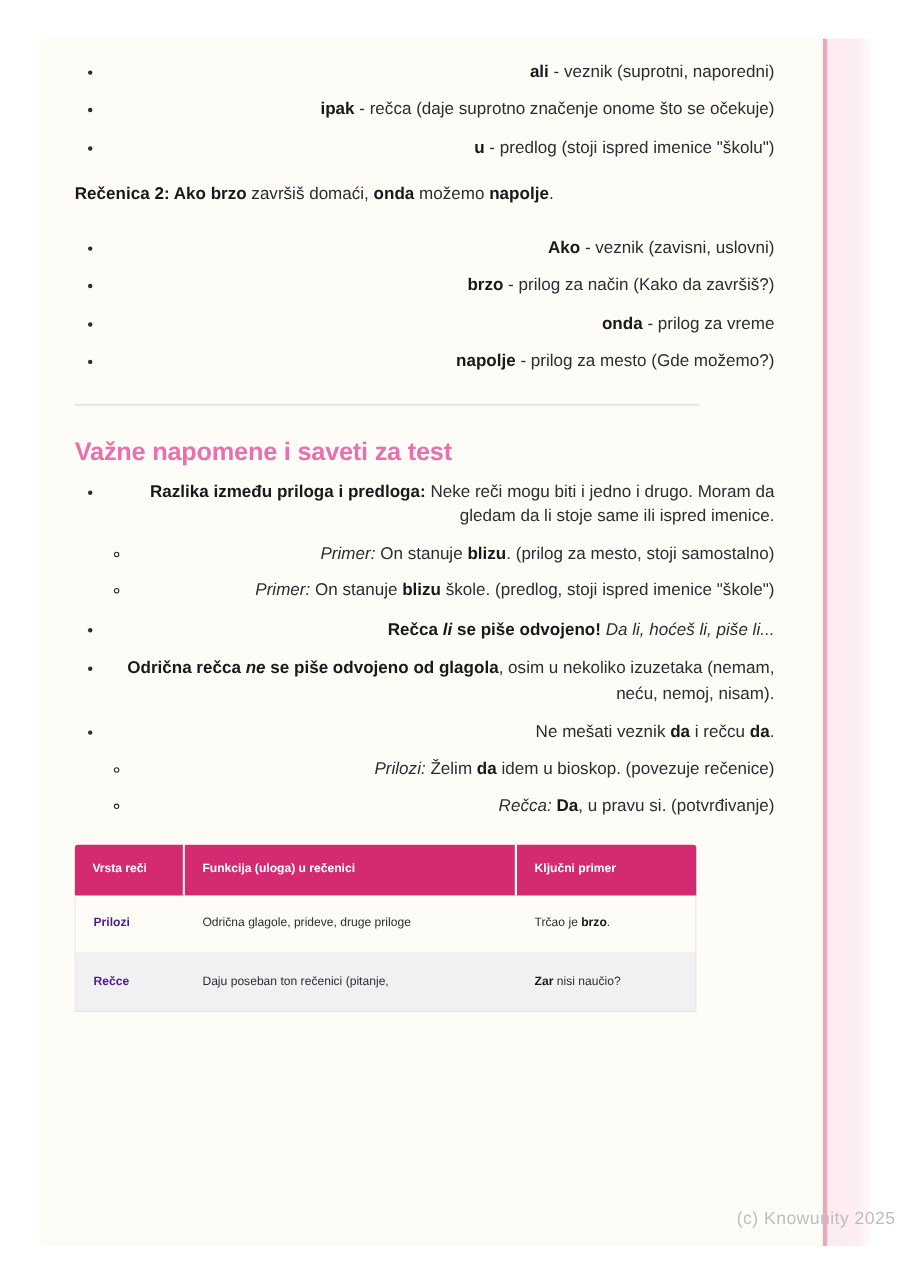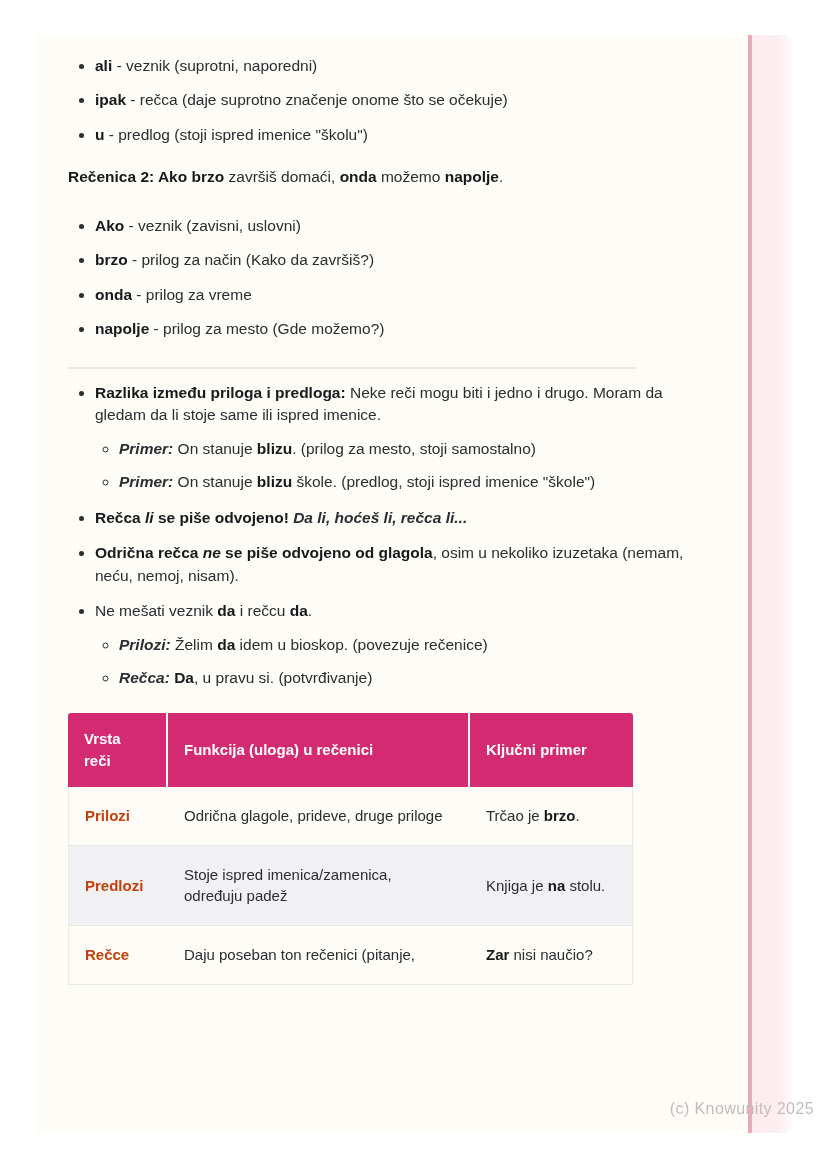--- a/index.html
+++ b/index.html
@@ -25,22 +25,22 @@
     top: 0; right: 0; bottom: 0;
     width: 44px;
     border-left: 4px solid #e7a9bd;
     background: linear-gradient(90deg, #fcebef 0%, #fdeef2 70%, #fefcfb 100%);
   }
   .content {
     position: relative;
     padding: 8px 88px 0 32px;
   }
   .b { font-weight: 700; color: #17191c; }
-  .i { font-style: italic; font-weight: bold; }
-  ul { margin: 0; padding-left: 27px; }
+  .i { font-style: italic; }
+  ul { margin: 0; padding-left: 27px; text-align: right; }
   ul.top-list { list-style: disc; margin-bottom: 6px; }
   li {
     margin: 12px 0;
     font-size: 15.5px;
     line-height: 1.45;
   }
   .sentence {
     margin: 20px 0 26px;
     font-size: 15.5px;
     line-height: 1.45;
@@ -60,21 +60,21 @@
   }
   ul.notes { list-style: disc; }
   ul.notes > li { margin: 13px 0; }
   ul.subs { list-style: circle; padding-left: 24px; margin-top: 7px; }
   ul.subs > li { margin: 11px 0; }
   table.summary {
     border-collapse: separate;
     border-spacing: 0;
     width: 565px;
     margin-top: 24px;
-    font-size: 15px;
+    font-size: 11px;
     line-height: 1.45;
   }
   table.summary thead th {
     background: #d42a72;
     color: #ffffff;
     font-weight: 700;
     text-align: left;
     padding: 15px 16px;
     border-right: 2px solid #fdfcf6;
     vertical-align: middle;
@@ -82,21 +82,21 @@
   table.summary thead th:first-child { border-top-left-radius: 3px; }
   table.summary thead th:last-child { border-right: none; border-top-right-radius: 3px; }
   table.summary tbody td {
     padding: 18px 16px;
     border-bottom: 1px solid #e7e7e4;
     vertical-align: middle;
   }
   table.summary tbody td:first-child { border-left: 1px solid #eceae5; }
   table.summary tbody td:last-child { border-right: 1px solid #eceae5; }
   table.summary tbody tr:nth-child(even) { background: #f1f1f3; }
-  td.word-type { font-weight: 700; color: #c2410c; }
+  td.word-type { font-weight: 700; color: #4c1d95; }
   .watermark {
     position: absolute;
     top: 1100px;
     right: 14px;
     font-size: 16px;
     letter-spacing: 0.4px;
     color: #c1bdbd;
     z-index: 5;
   }
 </style>
@@ -117,30 +117,31 @@
 
     <ul class="top-list">
       <li><span class="b">Ako</span><span> - veznik (zavisni, uslovni)</span></li>
       <li><span class="b">brzo</span><span> - prilog za način (Kako da završiš?)</span></li>
       <li><span class="b">onda</span><span> - prilog za vreme</span></li>
       <li><span class="b">napolje</span><span> - prilog za mesto (Gde možemo?)</span></li>
     </ul>
 
     <hr class="divider">
 
+    <h2 class="section-heading">Važne napomene i saveti za test</h2>
 
     <ul class="notes">
       <li>
         <span><span class="b">Razlika između priloga i predloga:</span><span> Neke reči mogu biti i jedno i drugo. Moram da gledam da li stoje same ili ispred imenice.</span></span>
         <ul class="subs">
           <li><span class="i">Primer:</span><span> On stanuje </span><span class="b">blizu</span><span>. (prilog za mesto, stoji samostalno)</span></li>
           <li><span class="i">Primer:</span><span> On stanuje </span><span class="b">blizu</span><span> škole. (predlog, stoji ispred imenice "škole")</span></li>
         </ul>
       </li>
-      <li><span class="b">Rečca </span><span class="b i">li</span><span class="b"> se piše odvojeno!</span><span> </span><span class="i">Da li, hoćeš li, rečca li...</span></li>
+      <li><span class="b">Rečca </span><span class="b i">li</span><span class="b"> se piše odvojeno!</span><span> </span><span class="i">Da li, hoćeš li, piše li...</span></li>
       <li><span class="b">Odrična rečca </span><span class="b i">ne</span><span class="b"> se piše odvojeno od glagola</span><span>, osim u nekoliko izuzetaka (nemam, neću, nemoj, nisam).</span></li>
       <li>
         <span><span>Ne mešati veznik </span><span class="b">da</span><span> i rečcu </span><span class="b">da</span><span>.</span></span>
         <ul class="subs">
           <li><span class="i">Prilozi:</span><span> Želim </span><span class="b">da</span><span> idem u bioskop. (povezuje rečenice)</span></li>
           <li><span class="i">Rečca:</span><span> </span><span class="b">Da</span><span>, u pravu si. (potvrđivanje)</span></li>
         </ul>
       </li>
     </ul>
 
@@ -157,25 +158,20 @@
           <th>Ključni primer</th>
         </tr>
       </thead>
       <tbody>
         <tr>
           <td class="word-type">Prilozi</td>
           <td><span>Odrična glagole, prideve, druge priloge</span></td>
           <td><span>Trčao je </span><span class="b">brzo</span><span>.</span></td>
         </tr>
         <tr>
-          <td class="word-type">Predlozi</td>
-          <td><span>Stoje ispred imenica/zamenica, određuju padež</span></td>
-          <td><span>Knjiga je </span><span class="b">na</span><span> stolu.</span></td>
-        </tr>
-        <tr>
           <td class="word-type">Rečce</td>
           <td><span>Daju poseban ton rečenici (pitanje,</span></td>
           <td><span class="b">Zar</span><span> nisi naučio?</span></td>
         </tr>
       </tbody>
     </table>
 
   </div>
 </div>
 

